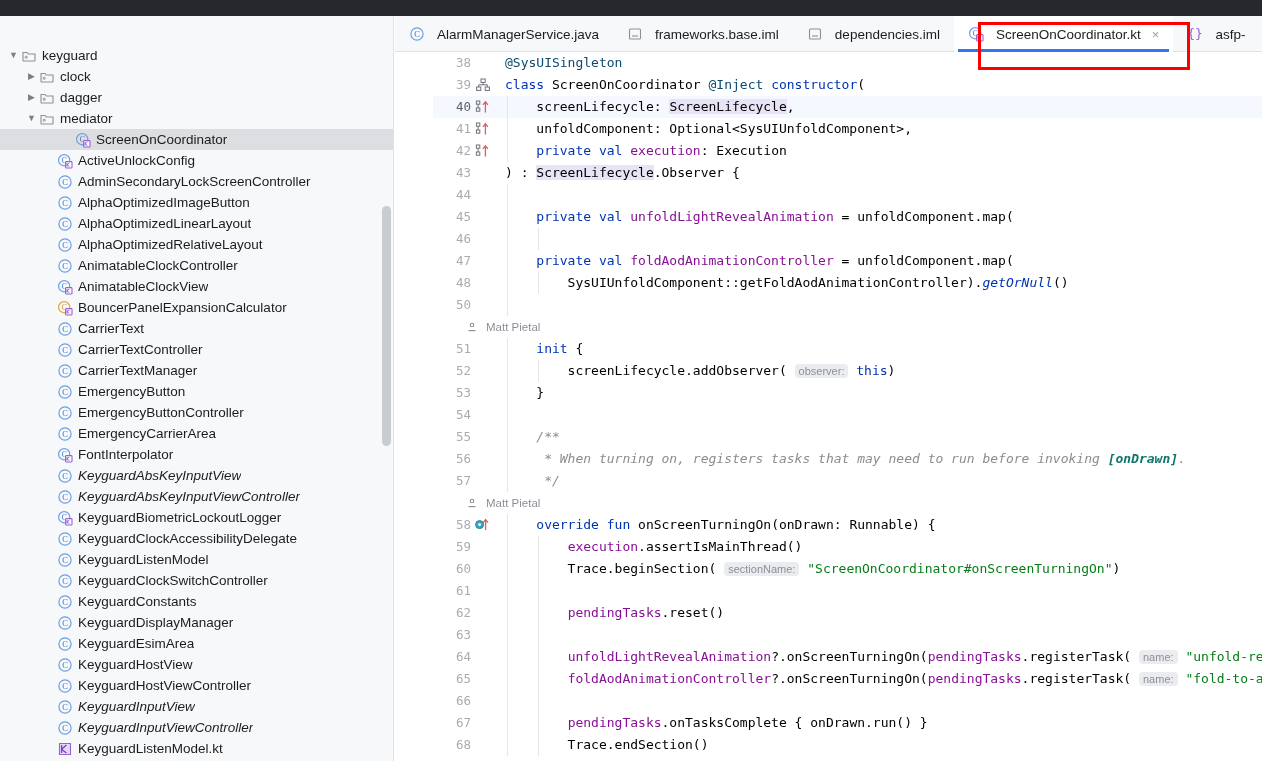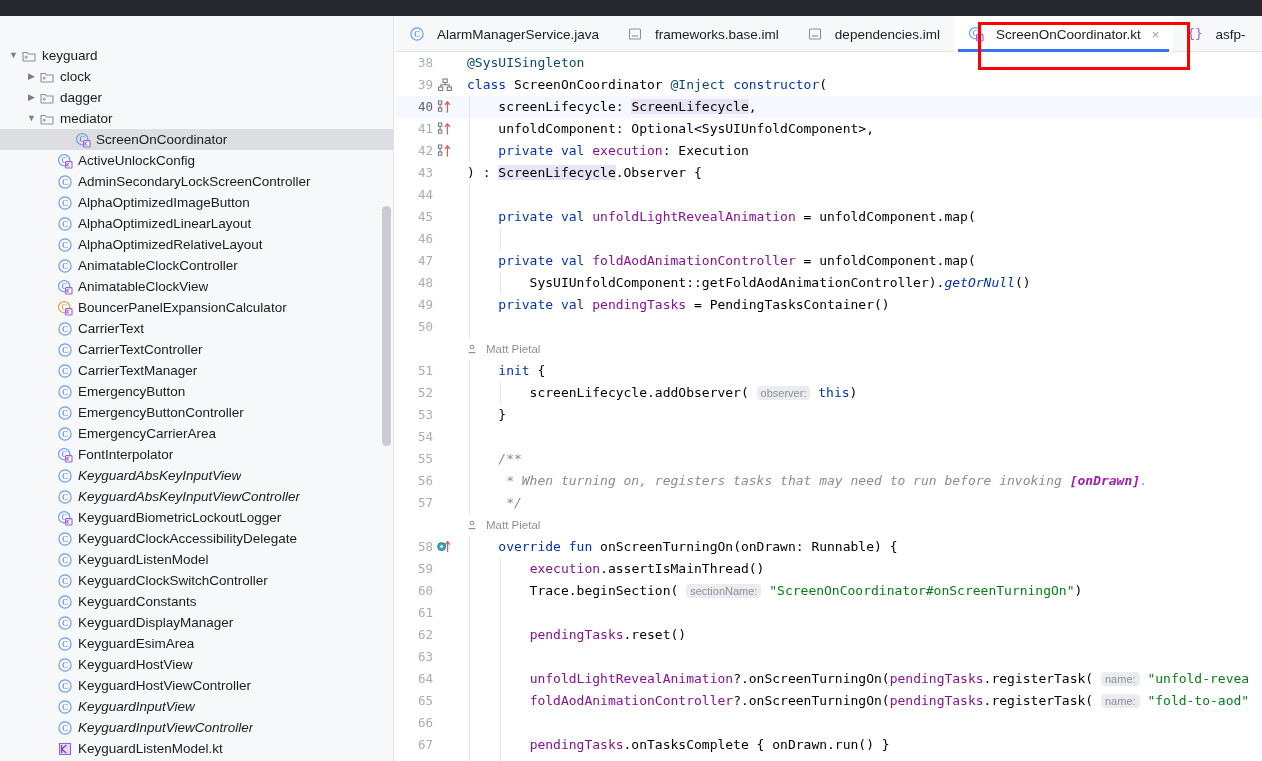--- a/index.html
+++ b/index.html
@@ -88,21 +88,21 @@
   
   .codearea {
     position: absolute; left: 0; top: 36px; width: 867px; height: 709px;
     background: #ffffff;
   }
   .codescroll {
     position: absolute; left: 0; top: 0; width: 867px; height: 709px;
     font-family: "DejaVu Sans Mono", monospace;
     font-size: 13px;
   }
-  .row { position: relative; height: 22px; line-height: 22px; white-space: pre; }
+  .row { position: relative; height: 22px; line-height: 22px; white-space: pre; margin-left: 38px; }
   .row.caret { background: #f5f8ff; }
   .row.caret .lnum { color: #5c5f66; }
   .lnum {
     position: absolute; left: 0; width: 38px; text-align: right;
     color: #a8adb5; font-size: 12.5px;
   }
   .gmark { position: absolute; left: 42px; top: 3px; width: 18px; height: 16px; }
   .code { position: absolute; left: 72px; top: 0; }
   .row.caret::before {
     content: ""; position: absolute; left: 0; top: 0;
@@ -124,21 +124,21 @@
   .blame-inner { position: absolute; left: 72px; display: flex; align-items: center; gap: 4px; }
 
   
   .kw   { color: #0033b3; }
   .ann  { color: #0c4a6e; }
   .prop { color: #871094; }
   .str  { color: #067d17; }
   .ident{ color: #000000; }
   .stat { color: #0033b3; font-style: italic; }
   .cmt  { color: #8c8c8c; font-style: italic; }
-  .cmtb { color: #a21caf; font-style: italic; font-weight: bold; text-align: right; }
+  .cmtb { color: #0f766e; font-style: italic; font-weight: bold; text-align: right; }
   .occ  { background: #e8e4f5; }
   .hint {
     background: #ebecf0; color: #8c8f96; border-radius: 4px;
     font-size: 11px; padding: 1px 4px;
     font-family: "Liberation Sans", sans-serif;
   }
 </style>
 </head>
 <body>
 
@@ -584,21 +584,20 @@
                   <path d="M3.1 5.2v3.8" fill="none" stroke="#6e7178" stroke-width="1"></path>
                   <path d="M10.4 13.6V3.4" fill="none" stroke="#e05c5c" stroke-width="1.3"></path>
                   <path d="M7.9 5.9 10.4 2.8 12.9 5.9" fill="none" stroke="#e05c5c" stroke-width="1.3"></path>
                 </svg></span></span><span class="code"><span class="ident">    </span><span class="kw">private val </span><span class="prop">execution</span><span class="ident">: Execution</span></span><span class="guide" style="left: 74px;"></span></div>
           <div class="row"><span class="lnum">43</span><span class="code"><span class="ident">) : </span><span class="occ">ScreenLifecycle</span><span class="ident">.Observer {</span></span></div>
           <div class="row"><span class="lnum">44</span><span class="code"></span><span class="guide" style="left: 74px;"></span></div>
           <div class="row"><span class="lnum">45</span><span class="code"><span class="ident">    </span><span class="kw">private val </span><span class="prop">unfoldLightRevealAnimation</span><span class="ident"> = unfoldComponent.map(</span></span><span class="guide" style="left: 74px;"></span></div>
           <div class="row"><span class="lnum">46</span><span class="guide" style="left: 74px;"></span><span class="guide" style="left: 105px;"></span></div>
           <div class="row"><span class="lnum">47</span><span class="code"><span class="ident">    </span><span class="kw">private val </span><span class="prop">foldAodAnimationController</span><span class="ident"> = unfoldComponent.map(</span></span><span class="guide" style="left: 74px;"></span></div>
           <div class="row"><span class="lnum">48</span><span class="code"><span class="ident">        SysUIUnfoldComponent::getFoldAodAnimationController).</span><span class="stat">getOrNull</span><span class="ident">()</span></span><span class="guide" style="left: 74px;"></span><span class="guide" style="left: 105px;"></span></div>
-          <div class="row"><span class="lnum">49</span><span class="code"><span class="ident">    </span><span class="kw">private val </span><span class="prop">pendingTasks</span><span class="ident"> = PendingTasksContainer()</span></span><span class="guide" style="left: 74px;"></span></div>
           <div class="row"><span class="lnum">50</span><span class="code"></span><span class="guide" style="left: 74px;"></span></div>
           <div class="blamerow">
             <span class="blame-inner">
               <span class="ico">
                 <svg width="10" height="10" viewBox="0 0 10 10">
                   <circle cx="5" cy="3" r="1.8" fill="none" stroke="#8c9099" stroke-width="1.1"></circle>
                   <path d="M1.6 8.6h6.8" fill="none" stroke="#8c9099" stroke-width="1.2"></path>
                 </svg>
               </span>
               <span>Matt Pietal</span>

